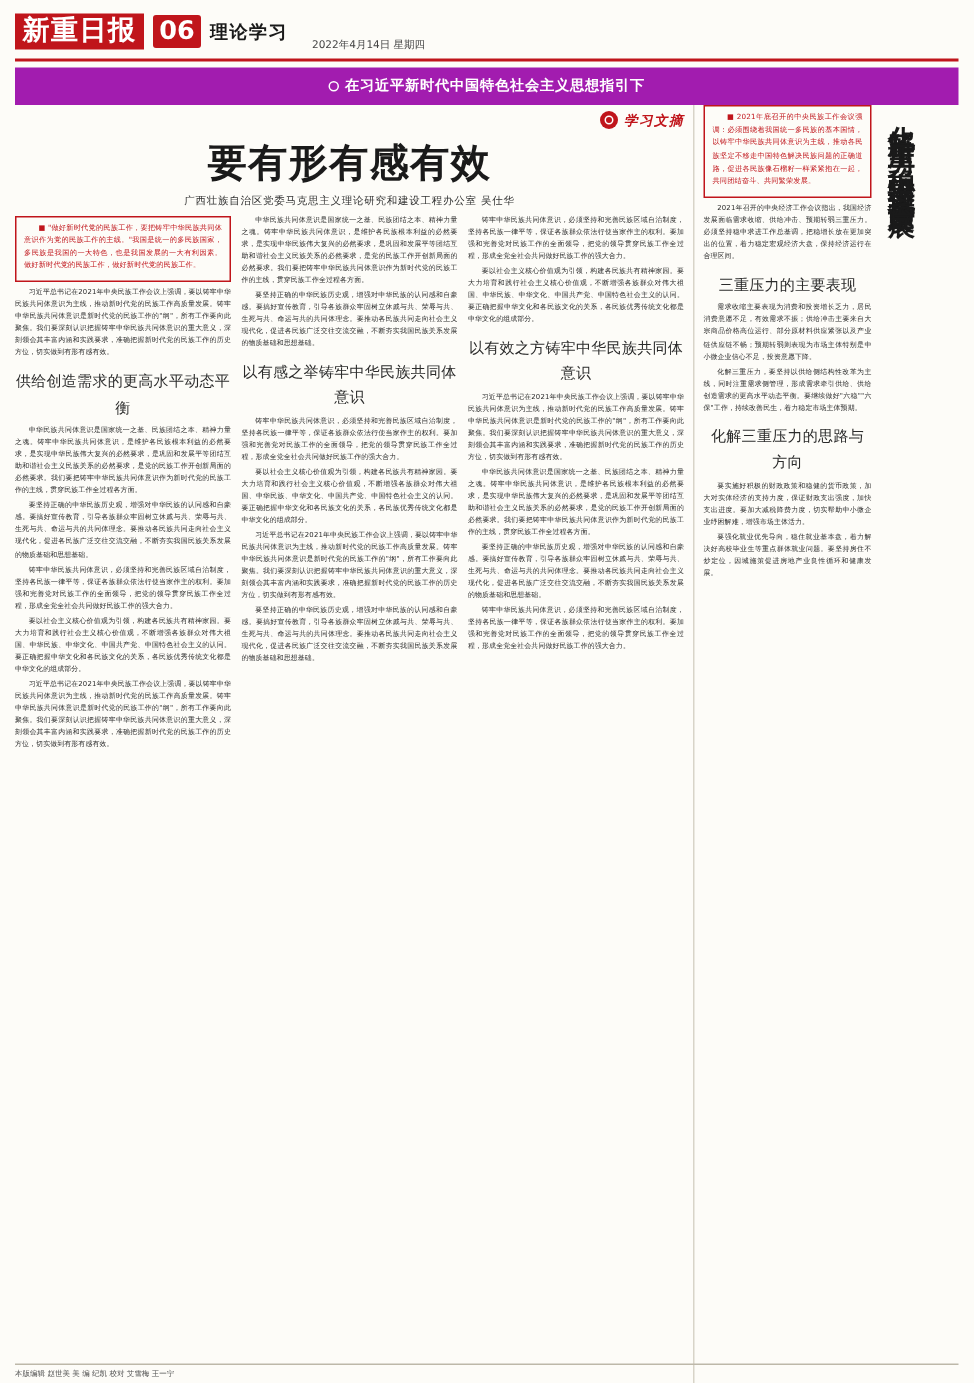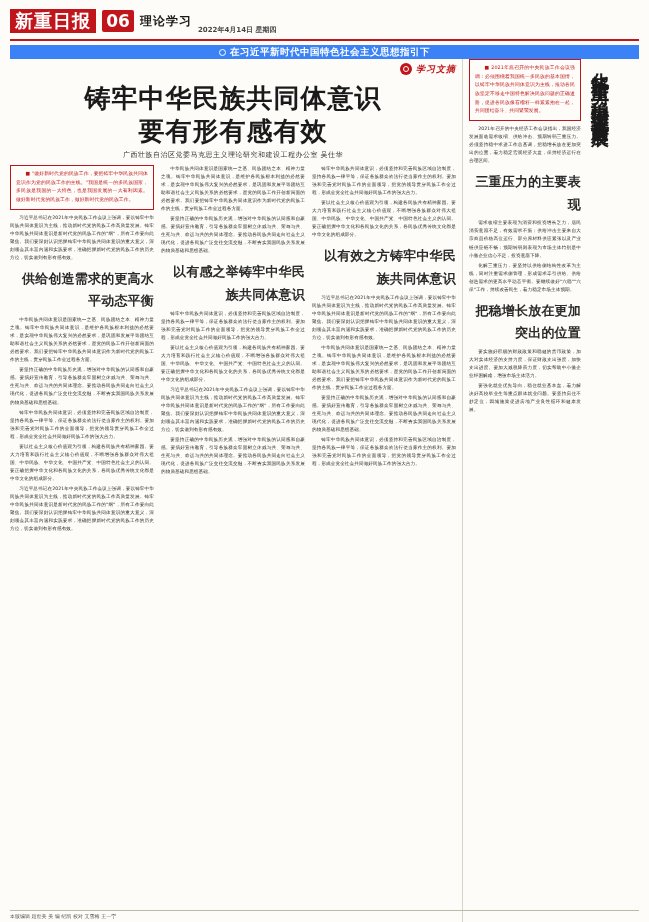--- a/index.html
+++ b/index.html
@@ -18,25 +18,25 @@
   .logo{
     background:#c0151b;color:#fff;font-size:18px;font-weight:bold;letter-spacing:1px;
     padding:2px 5px;line-height:1.15;font-family:"DejaVu Sans","Liberation Sans",sans-serif;
     white-space:nowrap;
   }
   .pagenum{
     background:#c0151b;color:#fff;font-size:17px;font-weight:bold;
     width:32px;height:22px;display:flex;align-items:center;justify-content:center;border-radius:2px;
   }
   .sectitle{font-size:12px;font-weight:bold;letter-spacing:1px;}
-  .mdate{font-size:7px;color:#444;margin-left:0;padding-bottom:1px;align-self:flex-end;font-weight:bold;}
+  .mdate{font-size:7px;color:#444;margin-left:10px;padding-bottom:1px;align-self:flex-end;}
 
   
   .banner{
-    margin-top:4px;height:14px;background:#3b82f6;color:#fff;
+    margin-top:4px;height:25px;background:#a21caf;color:#fff;
     display:flex;align-items:center;justify-content:center;
     font-size:9.5px;font-weight:bold;letter-spacing:.5px;
   }
   .banner .dot{width:7px;height:7px;border:1.5px solid #fff;border-radius:50%;margin-right:4px;box-sizing:border-box;}
 
   
   .tagrow{display:flex;align-items:flex-start;gap:4px;margin:4px 0 2px;font-style:italic;}
   .tag-ico{width:12px;height:12px;border-radius:50%;background:#c0151b;position:relative;flex:0 0 auto;}
   .tag-ico:after{content:"";position:absolute;left:3px;top:3px;width:6px;height:6px;border:1.2px solid #fff;border-radius:50%;box-sizing:border-box;}
   .tag-txt{color:#c0151b;font-size:9px;font-weight:bold;letter-spacing:1px;}
@@ -50,21 +50,21 @@
   
   .top-wrap{display:flex;gap:6px;}
   .cols{flex:1;display:flex;gap:7px;}
   .col{flex:1;}
   .rail{width:112px;flex:0 0 112px;border-left:1px solid #d8d4c8;padding-left:6px;}
   .rail-right{width:52px;flex:0 0 52px;}
 
   
   .tx{font-size:4.6px;line-height:1.75;text-align:justify;color:#2b2b2b;word-break:break-all;letter-spacing:.1px;}
   .tx p{margin:0 0 2px;text-indent:2em;}
-  .subhead2{font-size:13px;font-weight:bold;text-align:right;margin:6px 0 3px;letter-spacing:.2px;}
+  .subhead2{font-size:10px;font-weight:normal;text-align:center;margin:6px 0 3px;letter-spacing:.2px;}
 
   
   .redbox{border:1px solid #c0151b;padding:4px 5px;margin-bottom:4px;}
   .redbox .tx{font-size:4.8px;color:#c0151b;line-height:1.8;}
   .redbox .tx p{text-indent:2em;margin:0;}
 
   
   .vtitle{
     writing-mode:vertical-rl;
     font-size:18px;font-weight:bold;letter-spacing:3px;line-height:1.5;
@@ -94,21 +94,20 @@
 
   <div class="top-wrap">
     <div style="flex:1;">
 
       <div class="tagrow" style="justify-content:flex-end;">
         <span class="tag-ico"></span>
         <span class="tag-txt">学习文摘</span>
       </div>
 
       <div class="headline">
-        <div class="l1">铸牢中华民族共同体意识</div>
         <div class="l2">要有形有感有效</div>
       </div>
       <div class="byline">广西壮族自治区党委马克思主义理论研究和建设工程办公室  吴仕华</div>
 
       <div class="cols">
         <div class="col">
           <div class="redbox">
             <div class="tx">
                 <p>■ "做好新时代党的民族工作，要把铸牢中华民族共同体意识作为党的民族工作的主线。"我国是统一的多民族国家，多民族是我国的一大特色，也是我国发展的一大有利因素。做好新时代党的民族工作，做好新时代党的民族工作。</p>
               </div>
@@ -154,21 +153,21 @@
       <div class="redbox">
         <div class="tx">
             <p>■ 2021年底召开的中央民族工作会议强调：必须围绕着我国统一多民族的基本国情，以铸牢中华民族共同体意识为主线，推动各民族坚定不移走中国特色解决民族问题的正确道路，促进各民族像石榴籽一样紧紧抱在一起，共同团结奋斗、共同繁荣发展。</p>
           </div>
       </div>
       <div class="tx">
         <p>2021年召开的中央经济工作会议指出，我国经济发展面临需求收缩、供给冲击、预期转弱三重压力。必须坚持稳中求进工作总基调，把稳增长放在更加突出的位置，着力稳定宏观经济大盘，保持经济运行在合理区间。</p>
         <div class="subhead2">三重压力的主要表现</div>
         <p>需求收缩主要表现为消费和投资增长乏力，居民消费意愿不足，有效需求不振；供给冲击主要来自大宗商品价格高位运行、部分原材料供应紧张以及产业链供应链不畅；预期转弱则表现为市场主体特别是中小微企业信心不足，投资意愿下降。</p>
         <p>化解三重压力，要坚持以供给侧结构性改革为主线，同时注重需求侧管理，形成需求牵引供给、供给创造需求的更高水平动态平衡。要继续做好"六稳""六保"工作，持续改善民生，着力稳定市场主体预期。</p>
-        <div class="subhead2">把稳增长放在更加突出的位置</div>
+        <div class="subhead2">化解三重压力的思路与方向</div>
         <p>要实施好积极的财政政策和稳健的货币政策，加大对实体经济的支持力度，保证财政支出强度，加快支出进度。要加大减税降费力度，切实帮助中小微企业纾困解难，增强市场主体活力。</p>
         <p>要强化就业优先导向，稳住就业基本盘，着力解决好高校毕业生等重点群体就业问题。要坚持房住不炒定位，因城施策促进房地产业良性循环和健康发展。</p>
       </div>
     </div>
 
     <div class="rail-right">
       <div class="vtitle">化解三重压力 稳中求进实现高质量发展</div>
     </div>
   </div>
 

